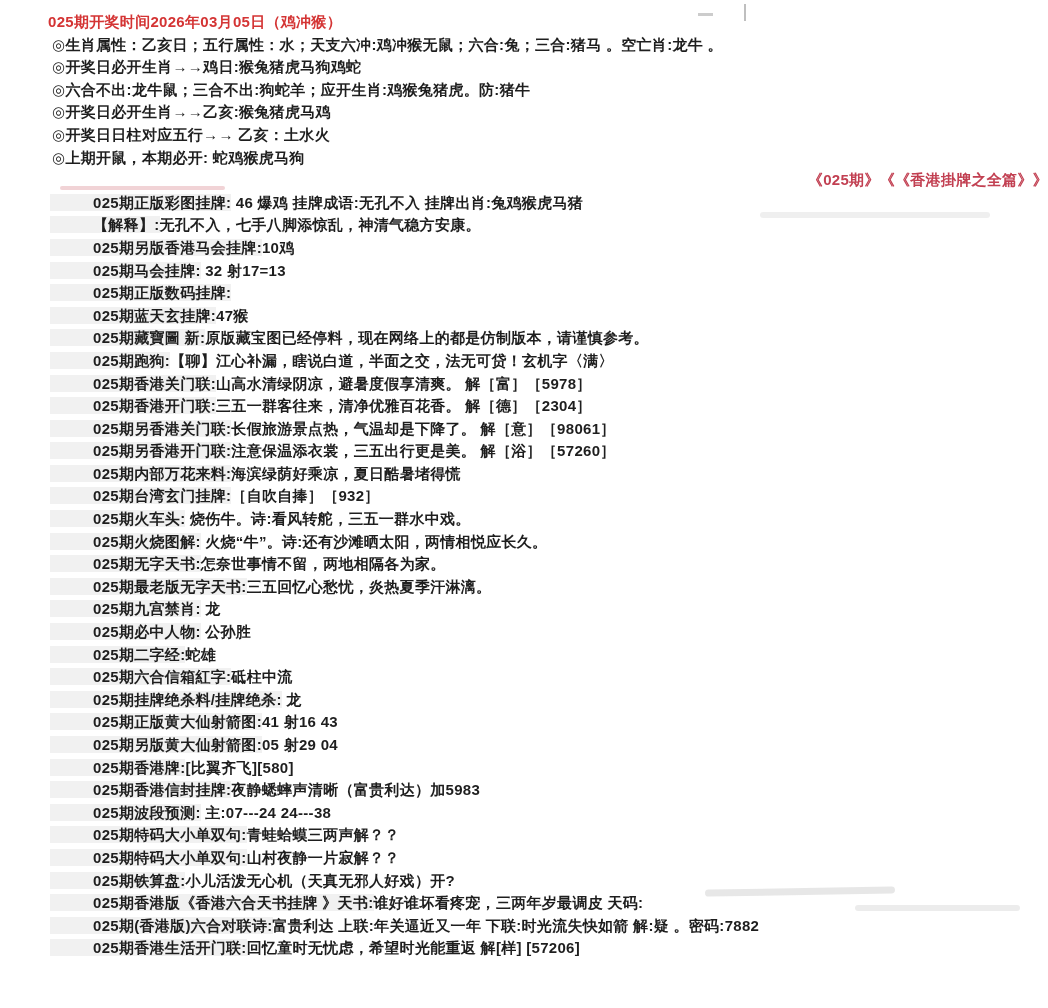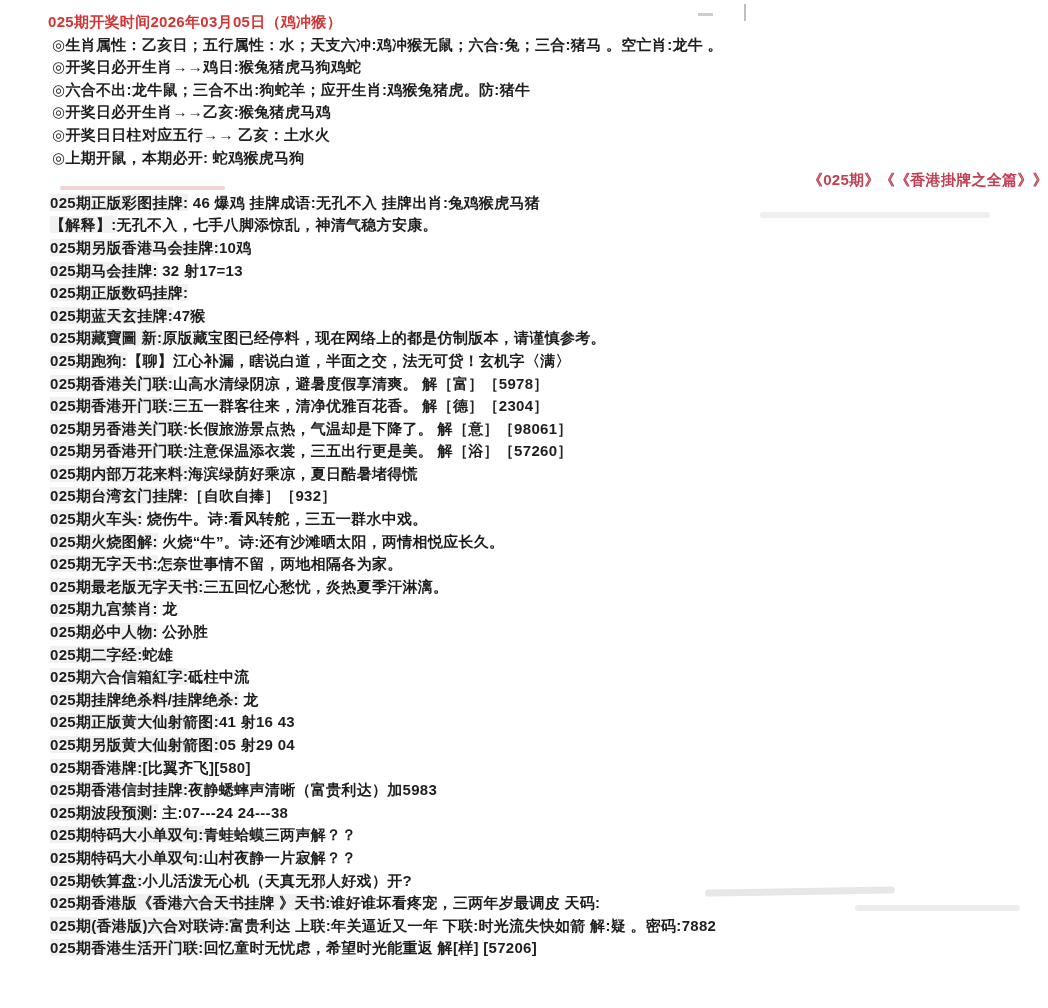--- a/index.html
+++ b/index.html
@@ -23,21 +23,21 @@
     line-height: 22.6px;
     font-size: 15px;
     font-weight: bold;
     letter-spacing: 0.3px;
     white-space: nowrap;
   }
   .line.title  { color: var(--title-red, #d43434); margin-left: 0; }
   .line.bullet { margin-left: 4px; }
   .line.header { color: var(--header-red, #c24052); margin-left: 8px; text-align: right; }
   .line.body   { margin-left: 2px; }
-  .line .label { background: rgba(0,0,0,0.055); }
+  .line .label { background: rgba(0,0,0,0.055); padding-left: 43px; }
   
   .artifact { position: absolute; pointer-events: none; }
   .a1 { left: 744px; top: 4px;  width: 2px;  height: 17px; background: #8a8a8a; opacity: .55; }
   .a2 { left: 698px; top: 13px; width: 15px; height: 3px;  background: #9a9a9a; opacity: .5; }
   .a3 { left: 705px; top: 888px; width: 190px; height: 7px; background: #c9c9c9; opacity: .45; border-radius: 4px; transform: rotate(-1deg); }
   .a4 { left: 855px; top: 905px; width: 165px; height: 6px; background: #cfcfcf; opacity: .4; border-radius: 4px; }
   .a5 { left: 60px;  top: 186px; width: 165px; height: 4px; background: #e3a7ad; opacity: .5; border-radius: 3px; }
   .a6 { left: 760px; top: 212px; width: 230px; height: 6px; background: #d6d6d6; opacity: .4; border-radius: 4px; }
 </style>
 </head>

